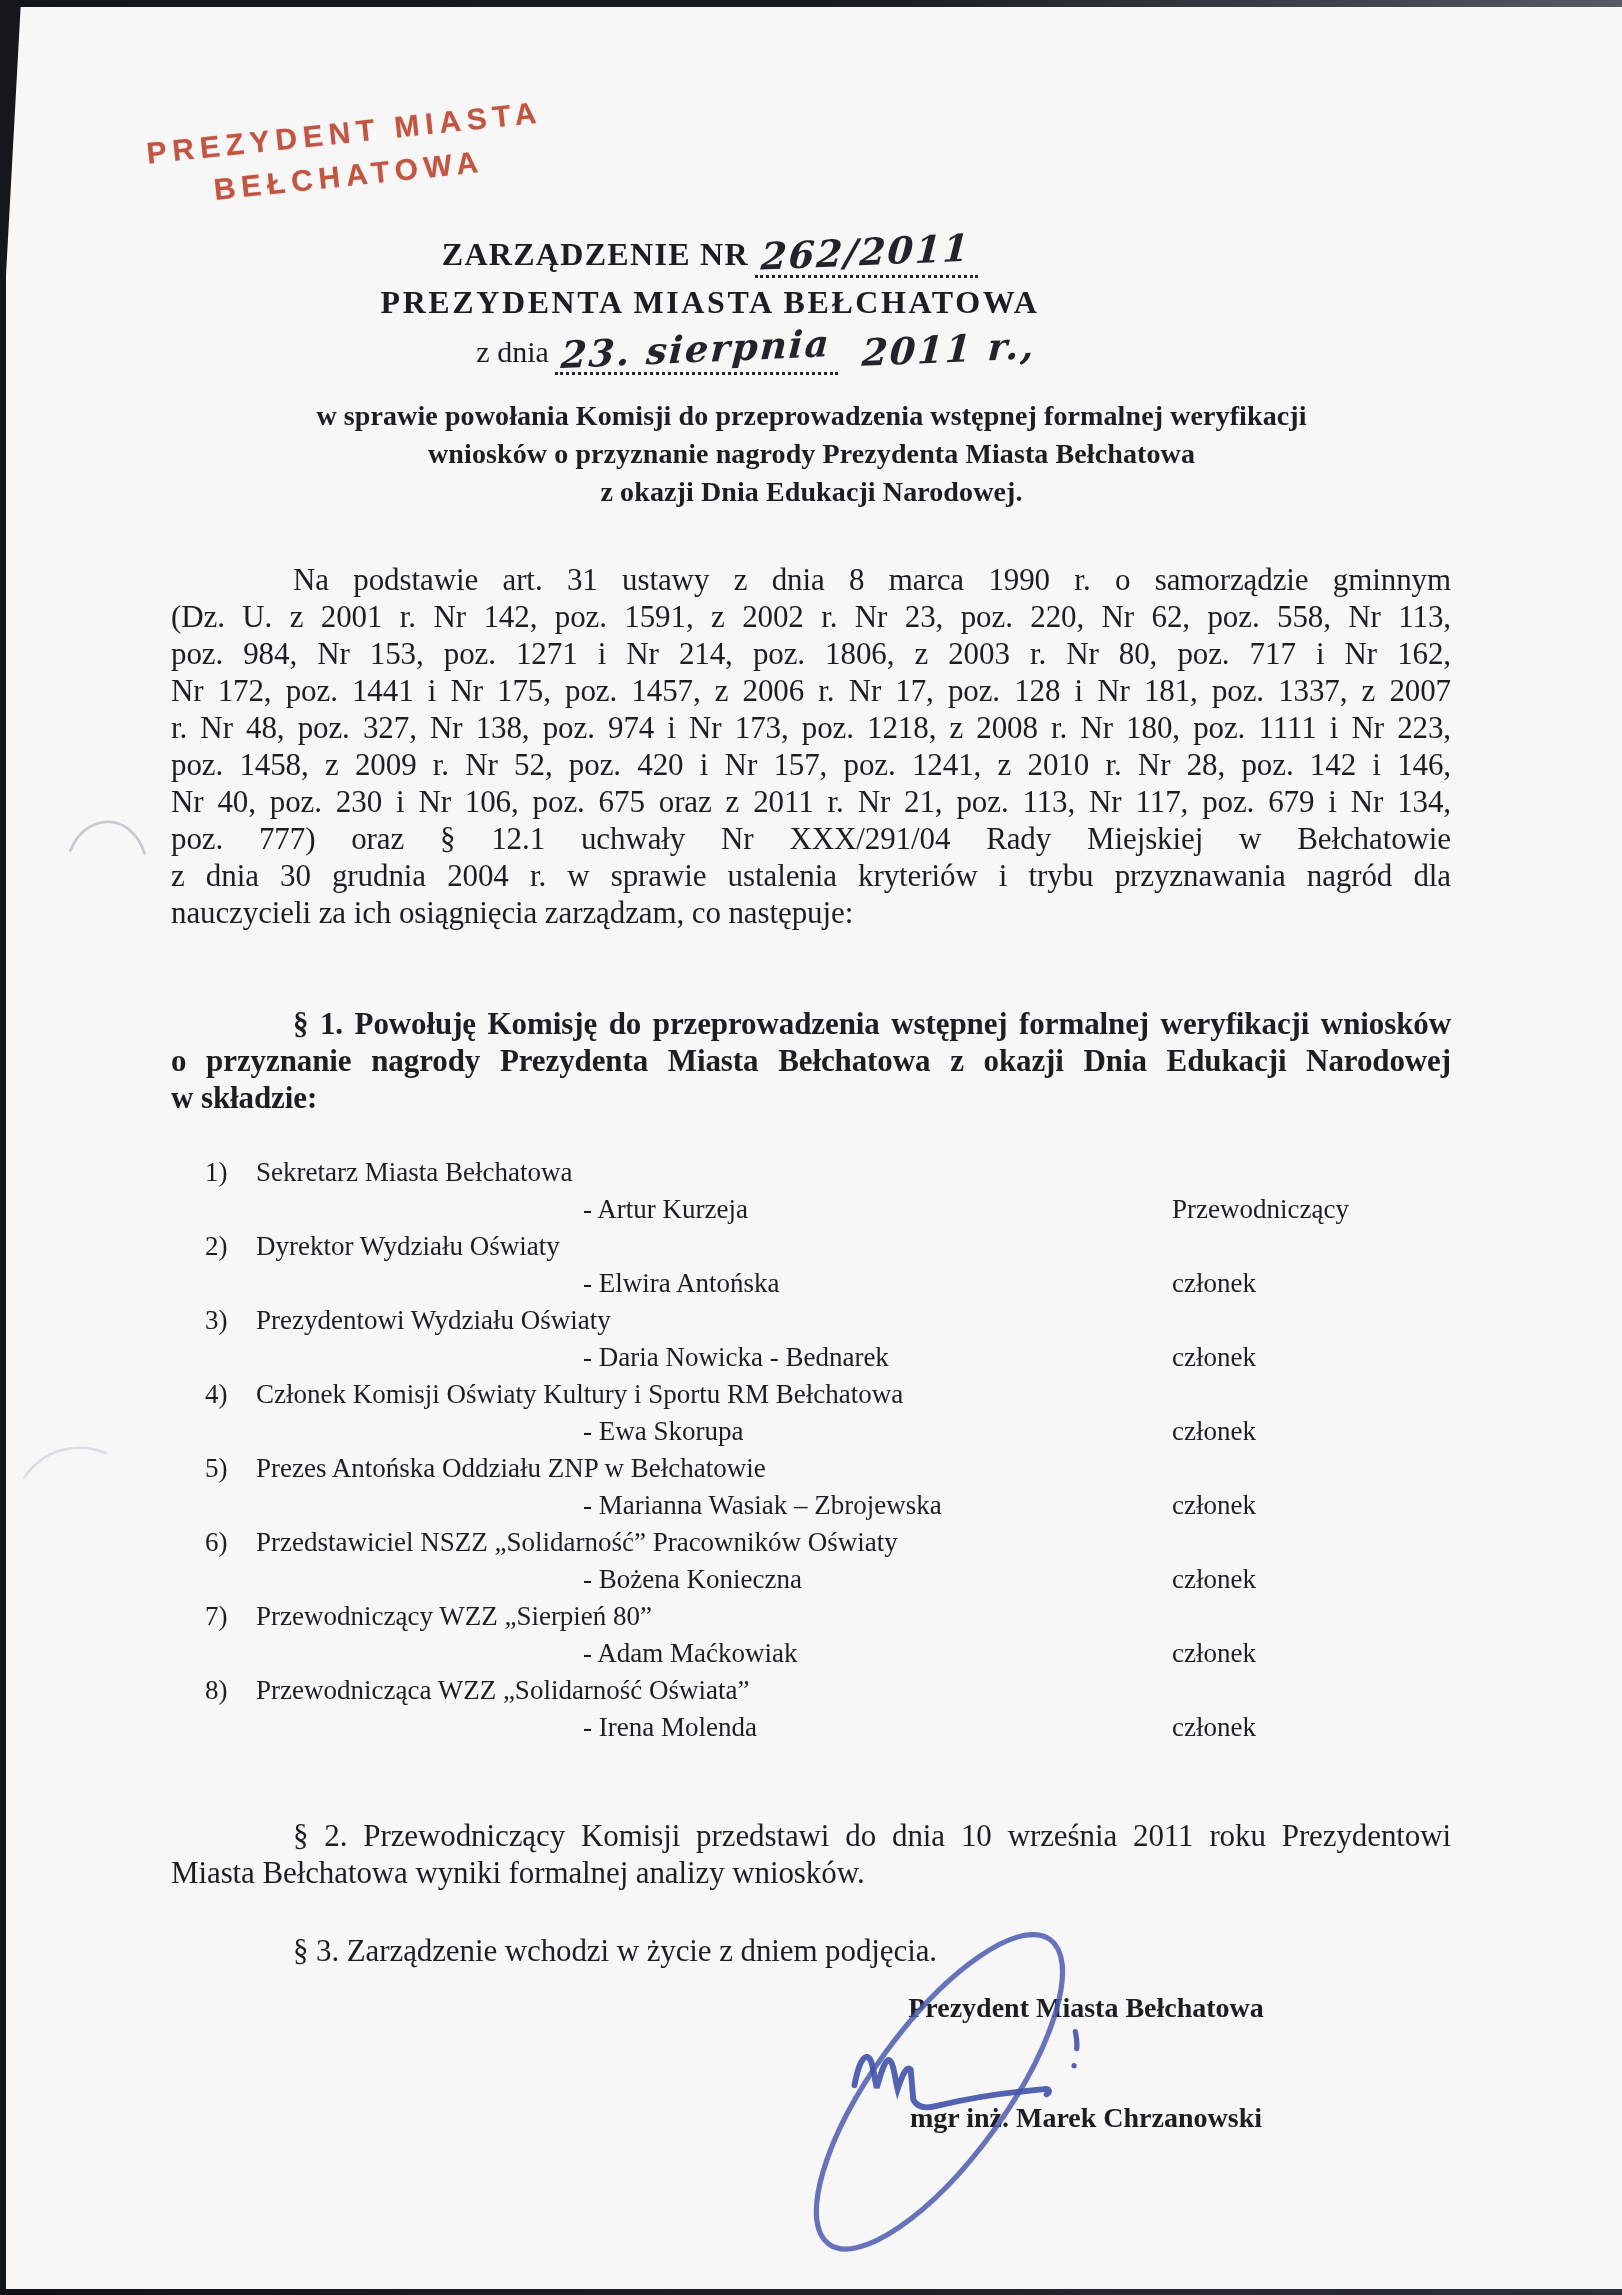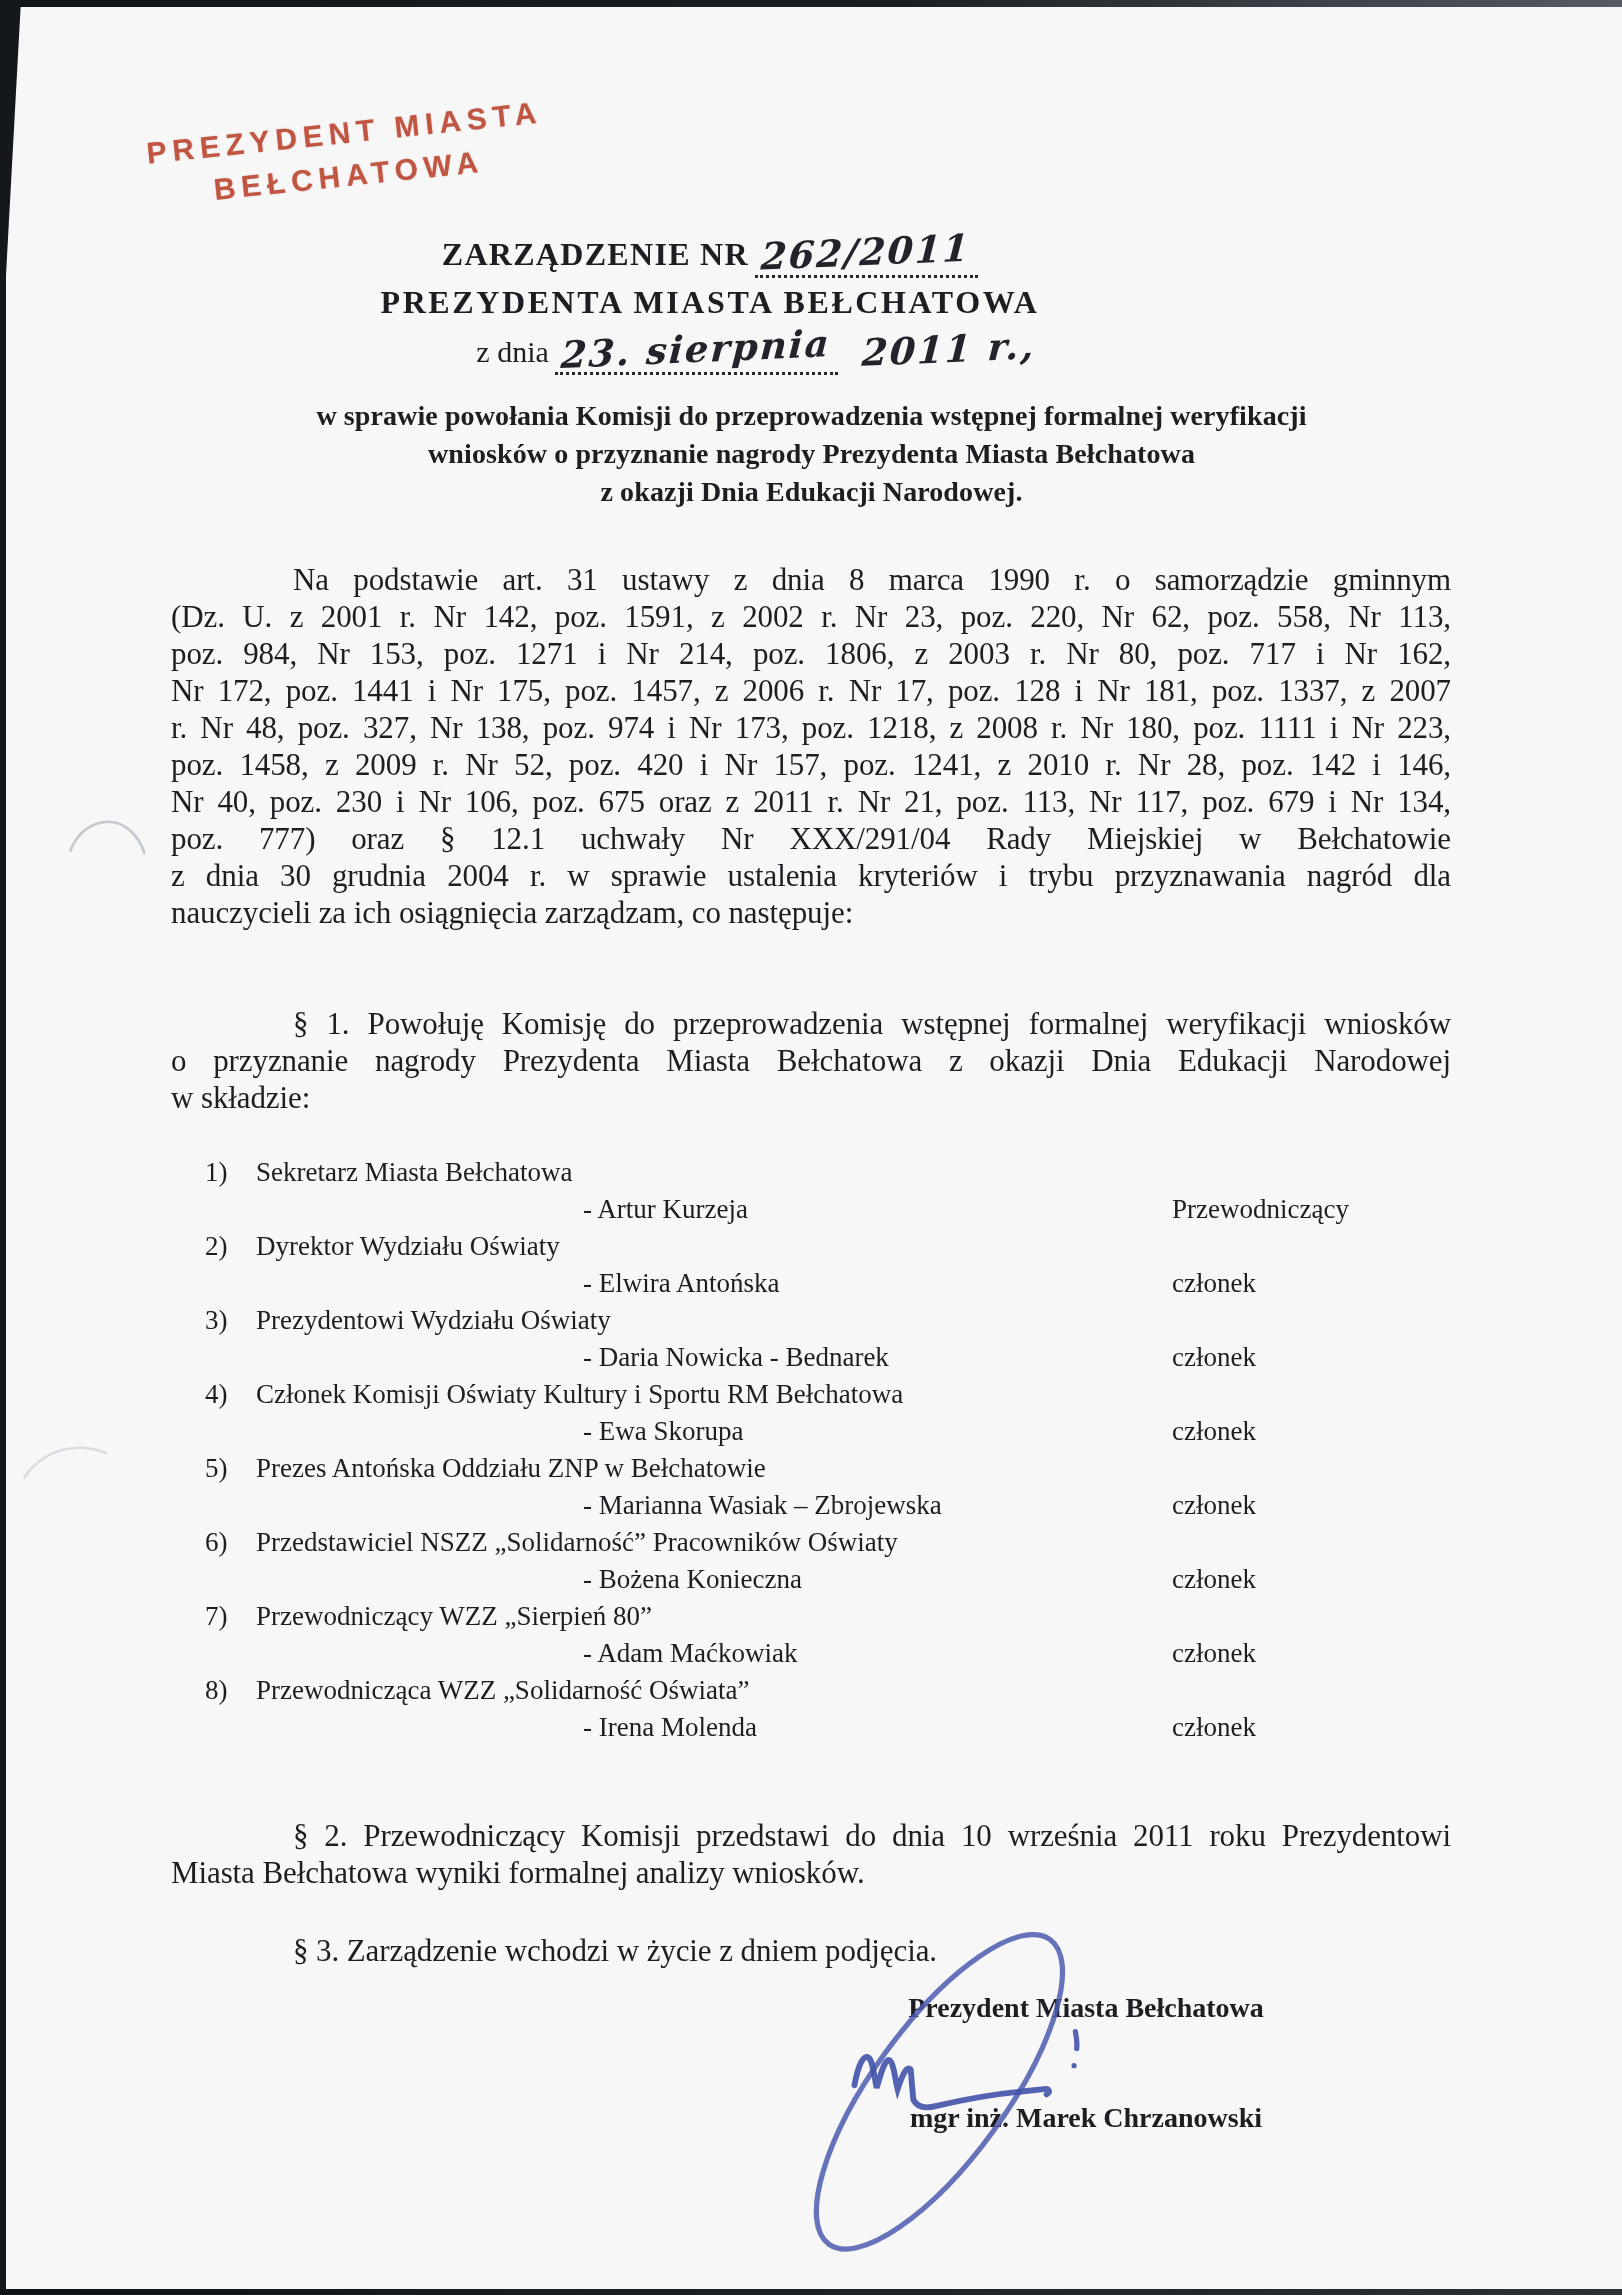--- a/index.html
+++ b/index.html
@@ -50,21 +50,21 @@
   .hand-date{font-size:37px;}
   .hand-year{font-size:37px;margin-left:17px;}
 
   
   .subject{position:absolute;left:0;top:397px;width:1623px;text-align:center;
     font-weight:bold;font-size:28px;line-height:38px;letter-spacing:0.1px;}
 
   
   .textcol{position:absolute;left:171px;width:1280px;font-size:31px;line-height:37px;letter-spacing:-0.1px;}
   .legal{top:561px;}
-  .par1{top:1005px;}
+  .par1{top:1005px;font-weight:bold;}
   .par2{top:1817px;}
   .par3{top:1932px;}
   .jline{text-align:justify;text-align-last:justify;}
   .jleft{text-align:left;text-align-last:left;}
   .indent{text-indent:122px;}
 
   
   .list{position:absolute;left:171px;top:1154px;width:1280px;font-size:27px;line-height:37px;}
   .item-line1{display:flex;}
   .item-no{flex:0 0 51px;padding-left:34px;box-sizing:content-box;}

